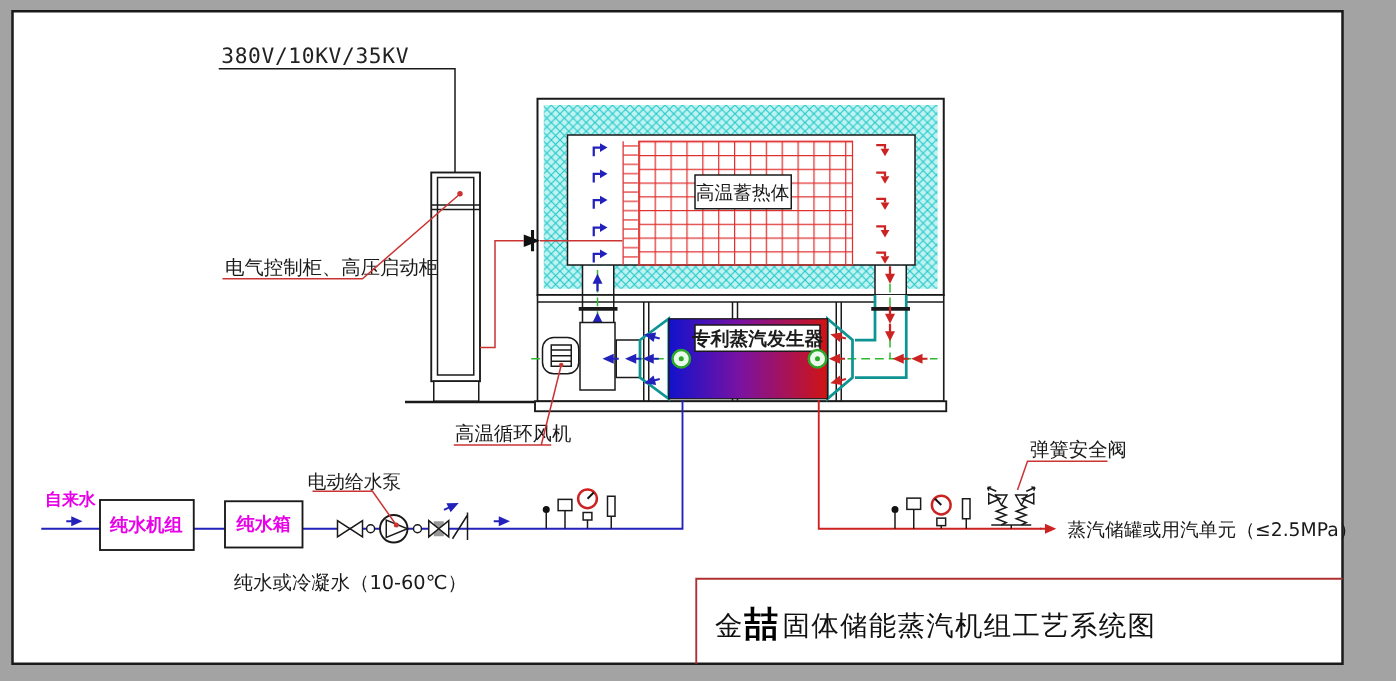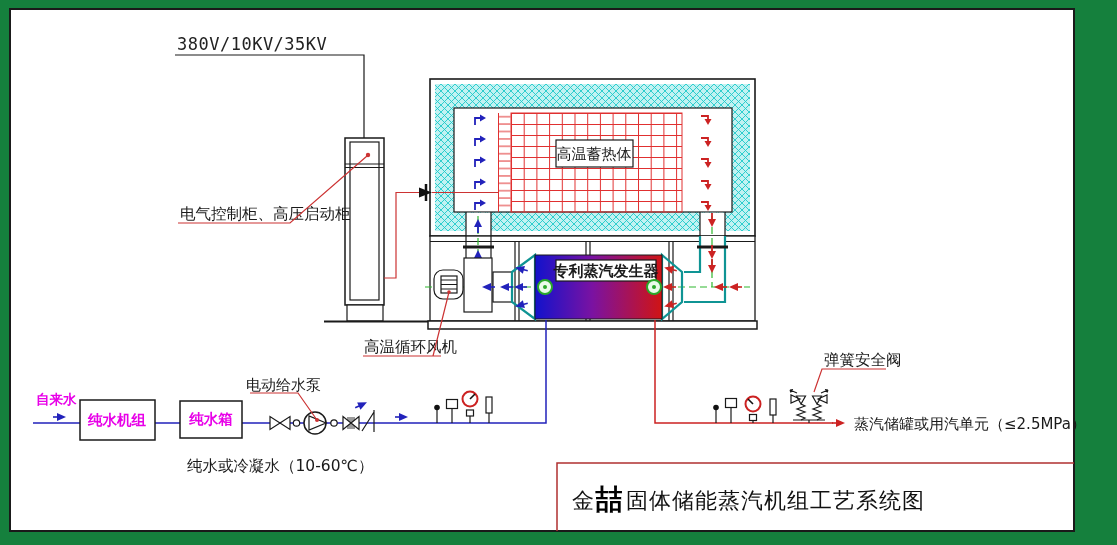--- a/index.html
+++ b/index.html
@@ -1,16 +1,16 @@
 <!DOCTYPE html>
 <html><head>
 <meta charset="utf-8">
 <style>
   html,body{margin:0;padding:0;background:#ffffff;}
-  .stage{width:1117px;height:545px;position:relative;background:#15803d;overflow:hidden;}
+  .stage{width:1117px;height:545px;position:relative;background:#a3a3a3;overflow:hidden;}
   svg{display:block;font-family:"DejaVu Sans","Liberation Sans",sans-serif;}
   
   .k  {stroke:#1a1a1a;fill:none;stroke-width:1.2;}
   .k2 {stroke:#1a1a1a;fill:none;stroke-width:2;}
   .k3 {stroke:#1a1a1a;fill:none;stroke-width:3;}
   .wf {fill:#ffffff;stroke:#1a1a1a;stroke-width:1.2;}
   .wf2{fill:#ffffff;stroke:#1a1a1a;stroke-width:1.5;}
   .rd {stroke:#cc3333;fill:none;stroke-width:1.2;}
   .rdot{fill:#cc3333;stroke:none;}
   .bl {stroke:#2222bb;fill:none;stroke-width:1.5;}

